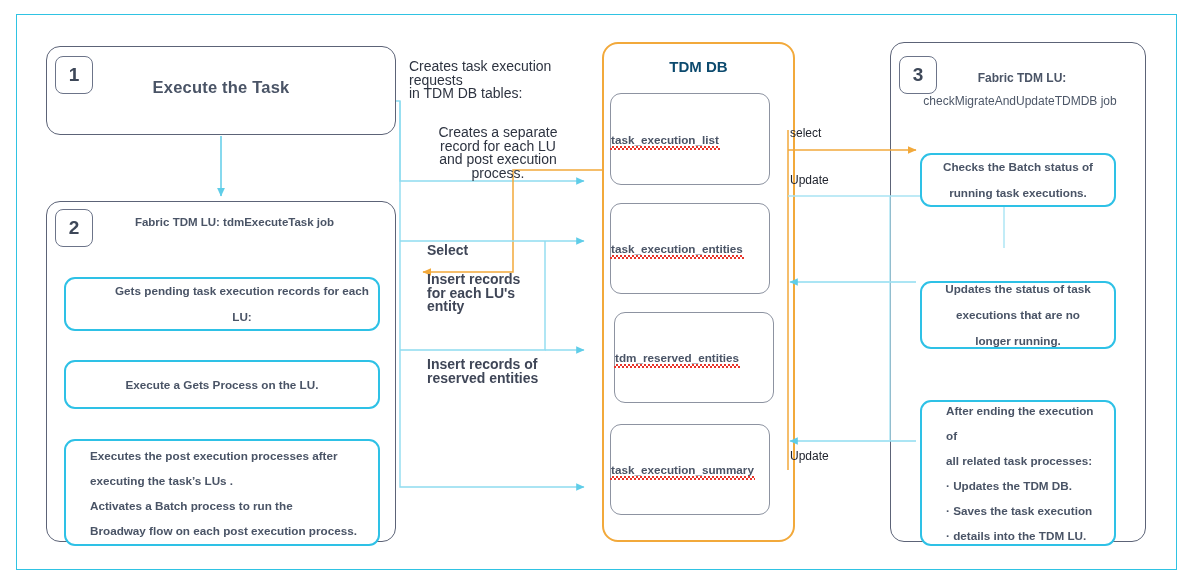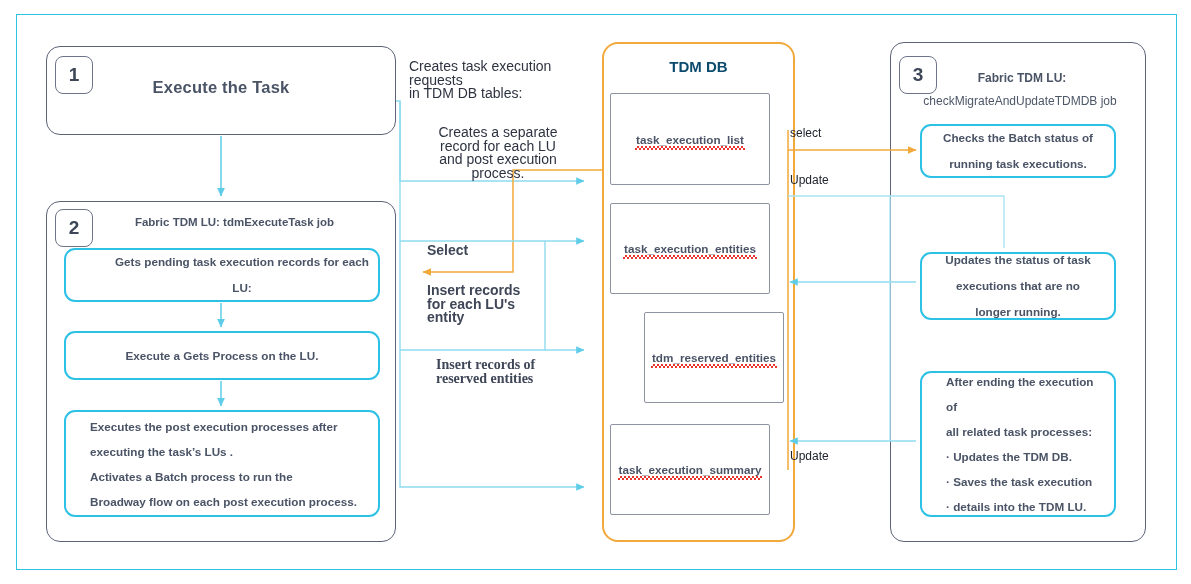--- a/index.html
+++ b/index.html
@@ -93,48 +93,48 @@
     background: #ffffff;
     color: #4a5466;
     font-weight: bold;
     font-size: 11.7px;
     line-height: 26px;
     text-align: center;
     display: flex;
     align-items: center;
     justify-content: center;
     padding: 4px 8px;
+    margin-top: 29px;
   }
   .cyanbox.lefttext {
     text-align: left;
     justify-content: flex-start;
     line-height: 25px;
     padding-left: 24px;
   }
   #box-2a { left: 64px;  top: 248px; width: 316px; height: 54px; padding-left: 48px; }
   #box-2b { left: 64px;  top: 331px; width: 316px; height: 49px; }
   #box-2c { left: 64px;  top: 410px; width: 316px; height: 107px; }
   #box-3a { left: 920px; top: 124px; width: 196px; height: 54px; }
   #box-3b { left: 920px; top: 252px; width: 196px; height: 68px; }
   #box-3c { left: 920px; top: 371px; width: 196px; height: 146px; }
   #box-3c .blk { text-align: left; width: 100%; }
 
   
   .dbbox {
     position: absolute;
     border: 1.3px solid #8d93a1;
-    border-radius: 2px;
+    border-radius: 11px;
     background: #ffffff;
     display: flex;
     align-items: center;
-    justify-content: center;
   }
   #db-1 { left: 610px; top: 93px;  width: 160px; height: 92px; }
   #db-2 { left: 610px; top: 203px; width: 160px; height: 91px; }
-  #db-3 { left: 644px; top: 312px; width: 140px; height: 91px; }
+  #db-3 { left: 614px; top: 312px; width: 160px; height: 91px; }
   #db-4 { left: 610px; top: 424px; width: 160px; height: 91px; }
   .dbname {
     font-size: 11.7px;
     font-weight: bold;
     color: #4a5466;
     position: relative;
     white-space: nowrap;
     text-decoration: none;
     border-bottom: 0;
   }
@@ -163,22 +163,22 @@
     line-height: 13.6px;
     white-space: pre-line;
   }
   .anno.thin   { font-weight: normal; color: #2d3340; }
   .anno.bold   { font-weight: bold; }
   .anno.plain  { font-weight: normal; font-size: 12px; color: #20242e; }
 
   #anno-creates-req   { left: 409px; top: 60px;  width: 190px; }
   #anno-creates-sep   { left: 433px; top: 126px; width: 130px; text-align: center; }
   #anno-select        { left: 427px; top: 244px; }
-  #anno-insert-lu     { left: 427px; top: 284px; width: 110px; }
-  #anno-insert-res    { left: 436px; top: 358px; width: 160px; font-family: Liberation Serif, serif; }
+  #anno-insert-lu     { left: 427px; top: 273px; width: 110px; }
+  #anno-insert-res    { left: 427px; top: 358px; width: 160px; }
   #anno-select2       { left: 790px; top: 127px; }
   #anno-update1       { left: 790px; top: 174px; }
   #anno-update2       { left: 790px; top: 450px; }
 
   
   #wires {
     position: absolute;
     left: 0; top: 0;
     width: 1191px; height: 584px;
     pointer-events: none;

